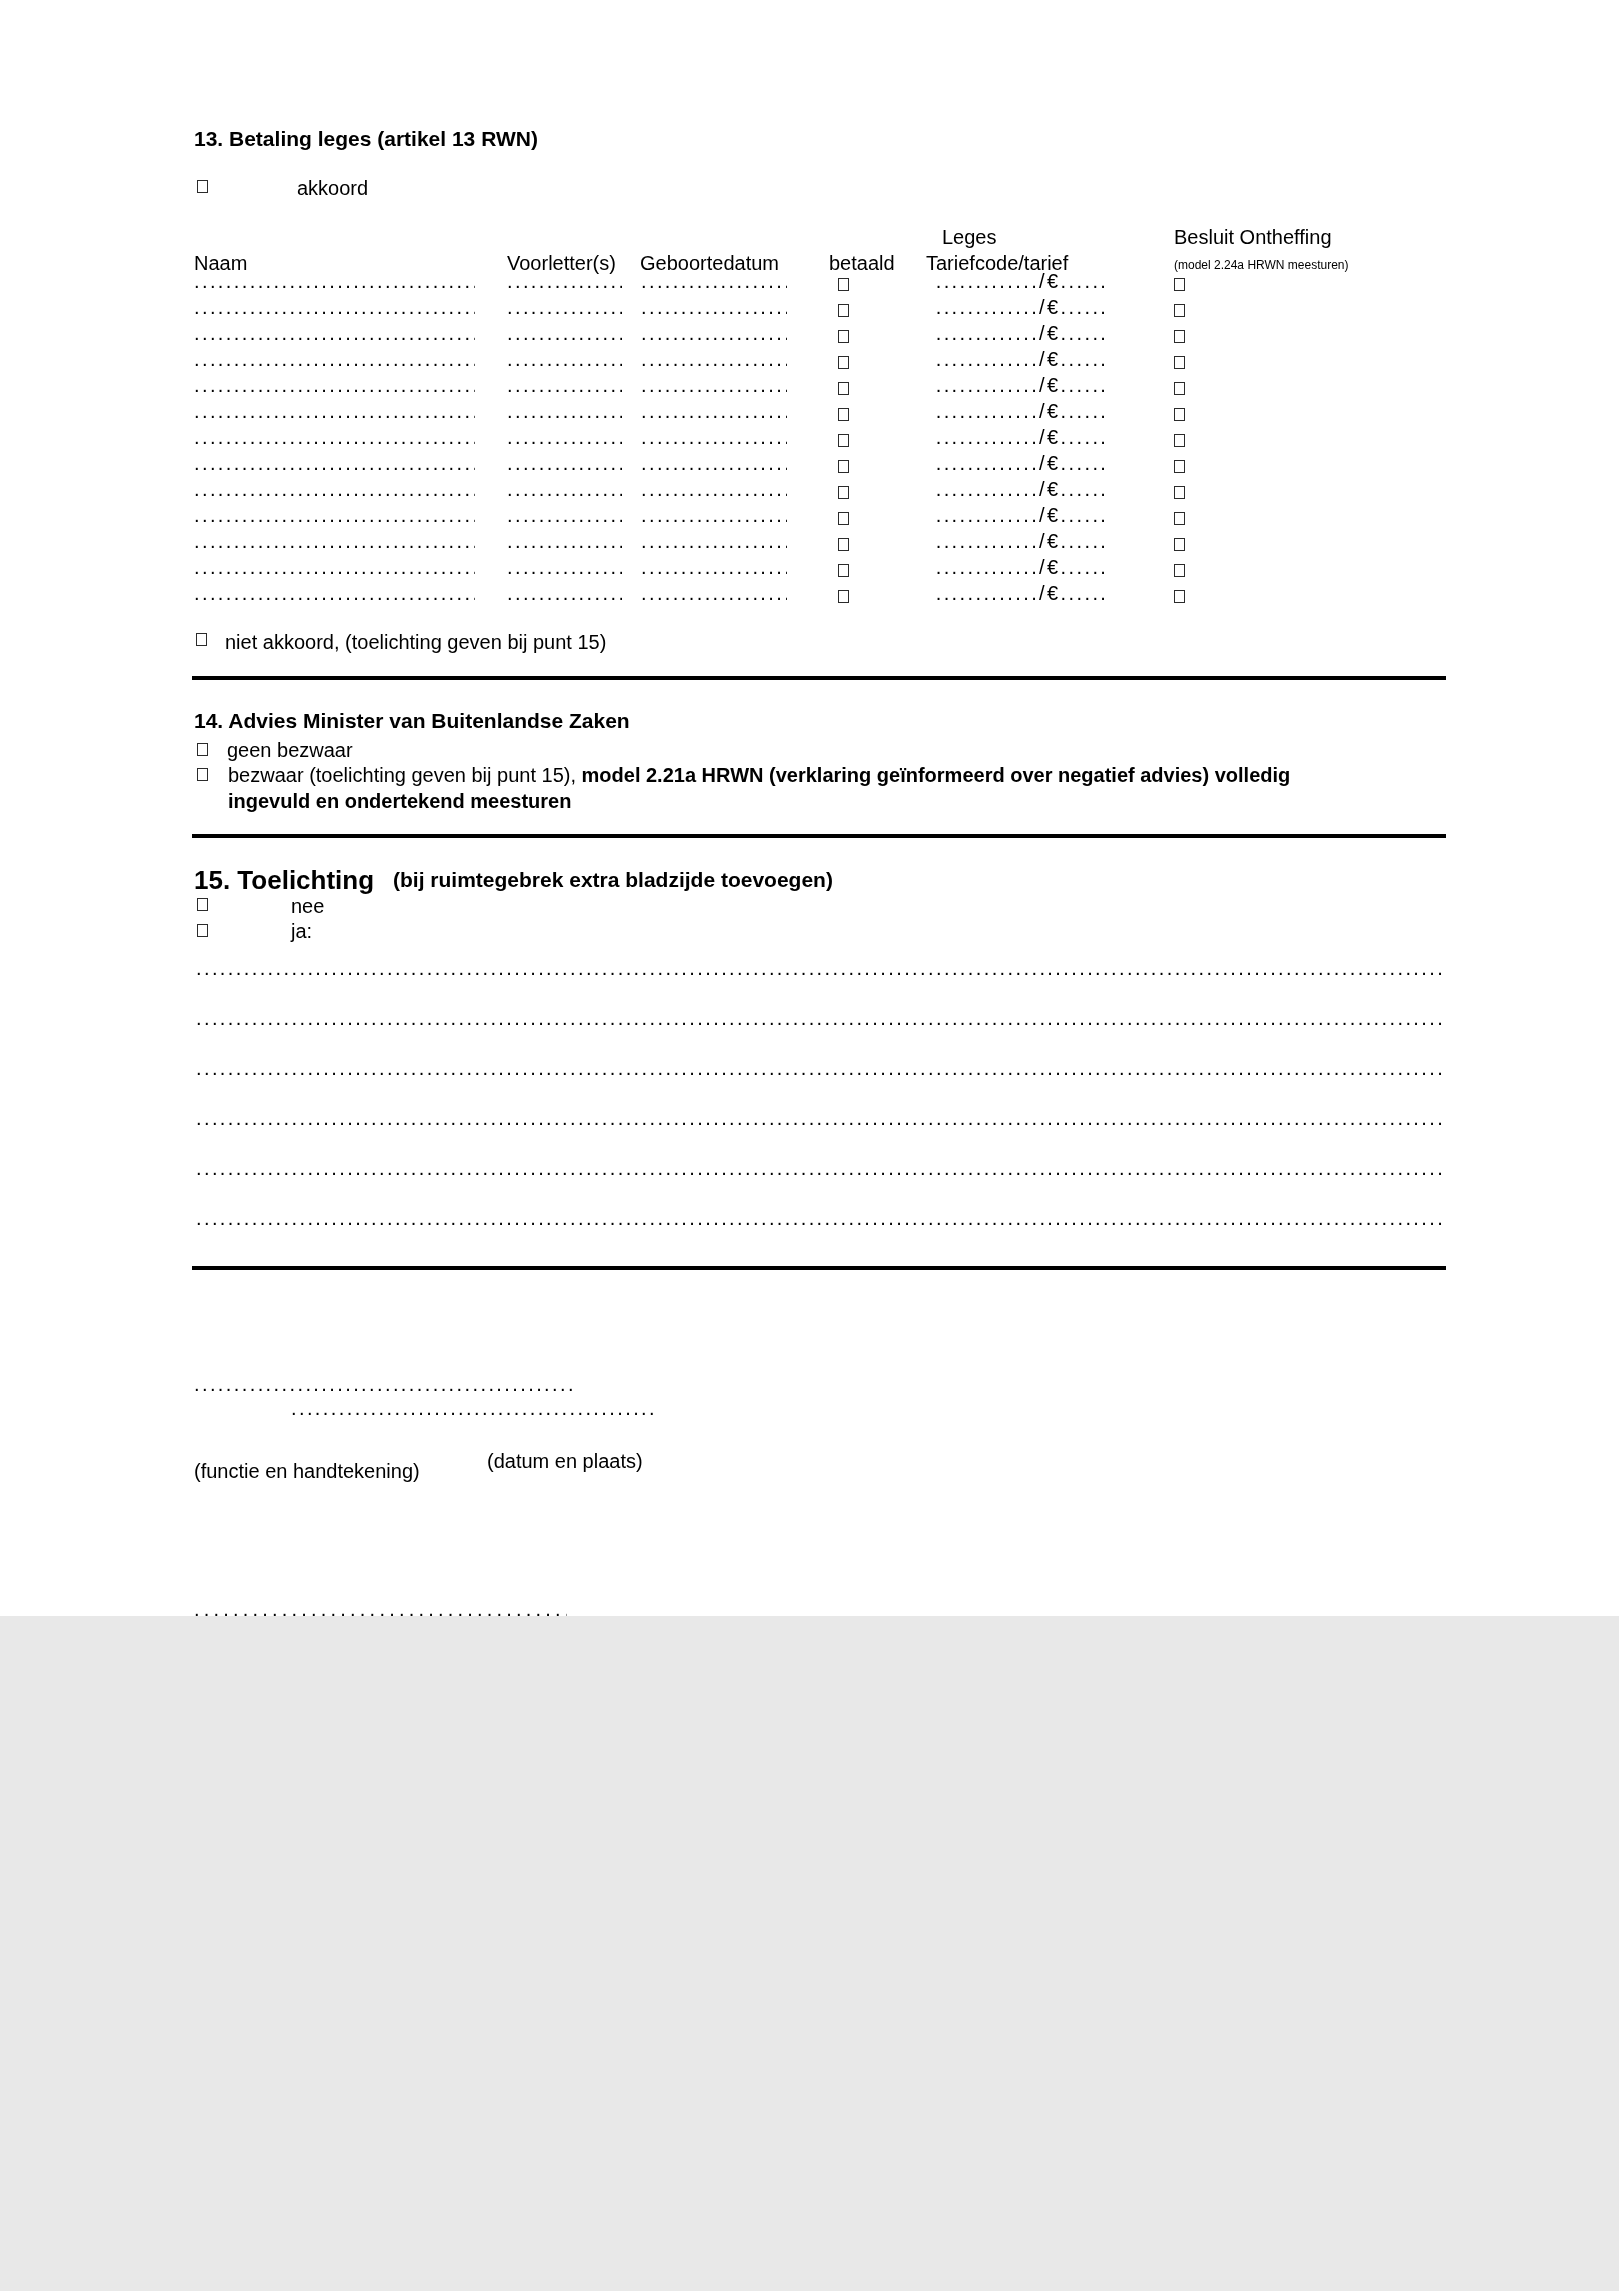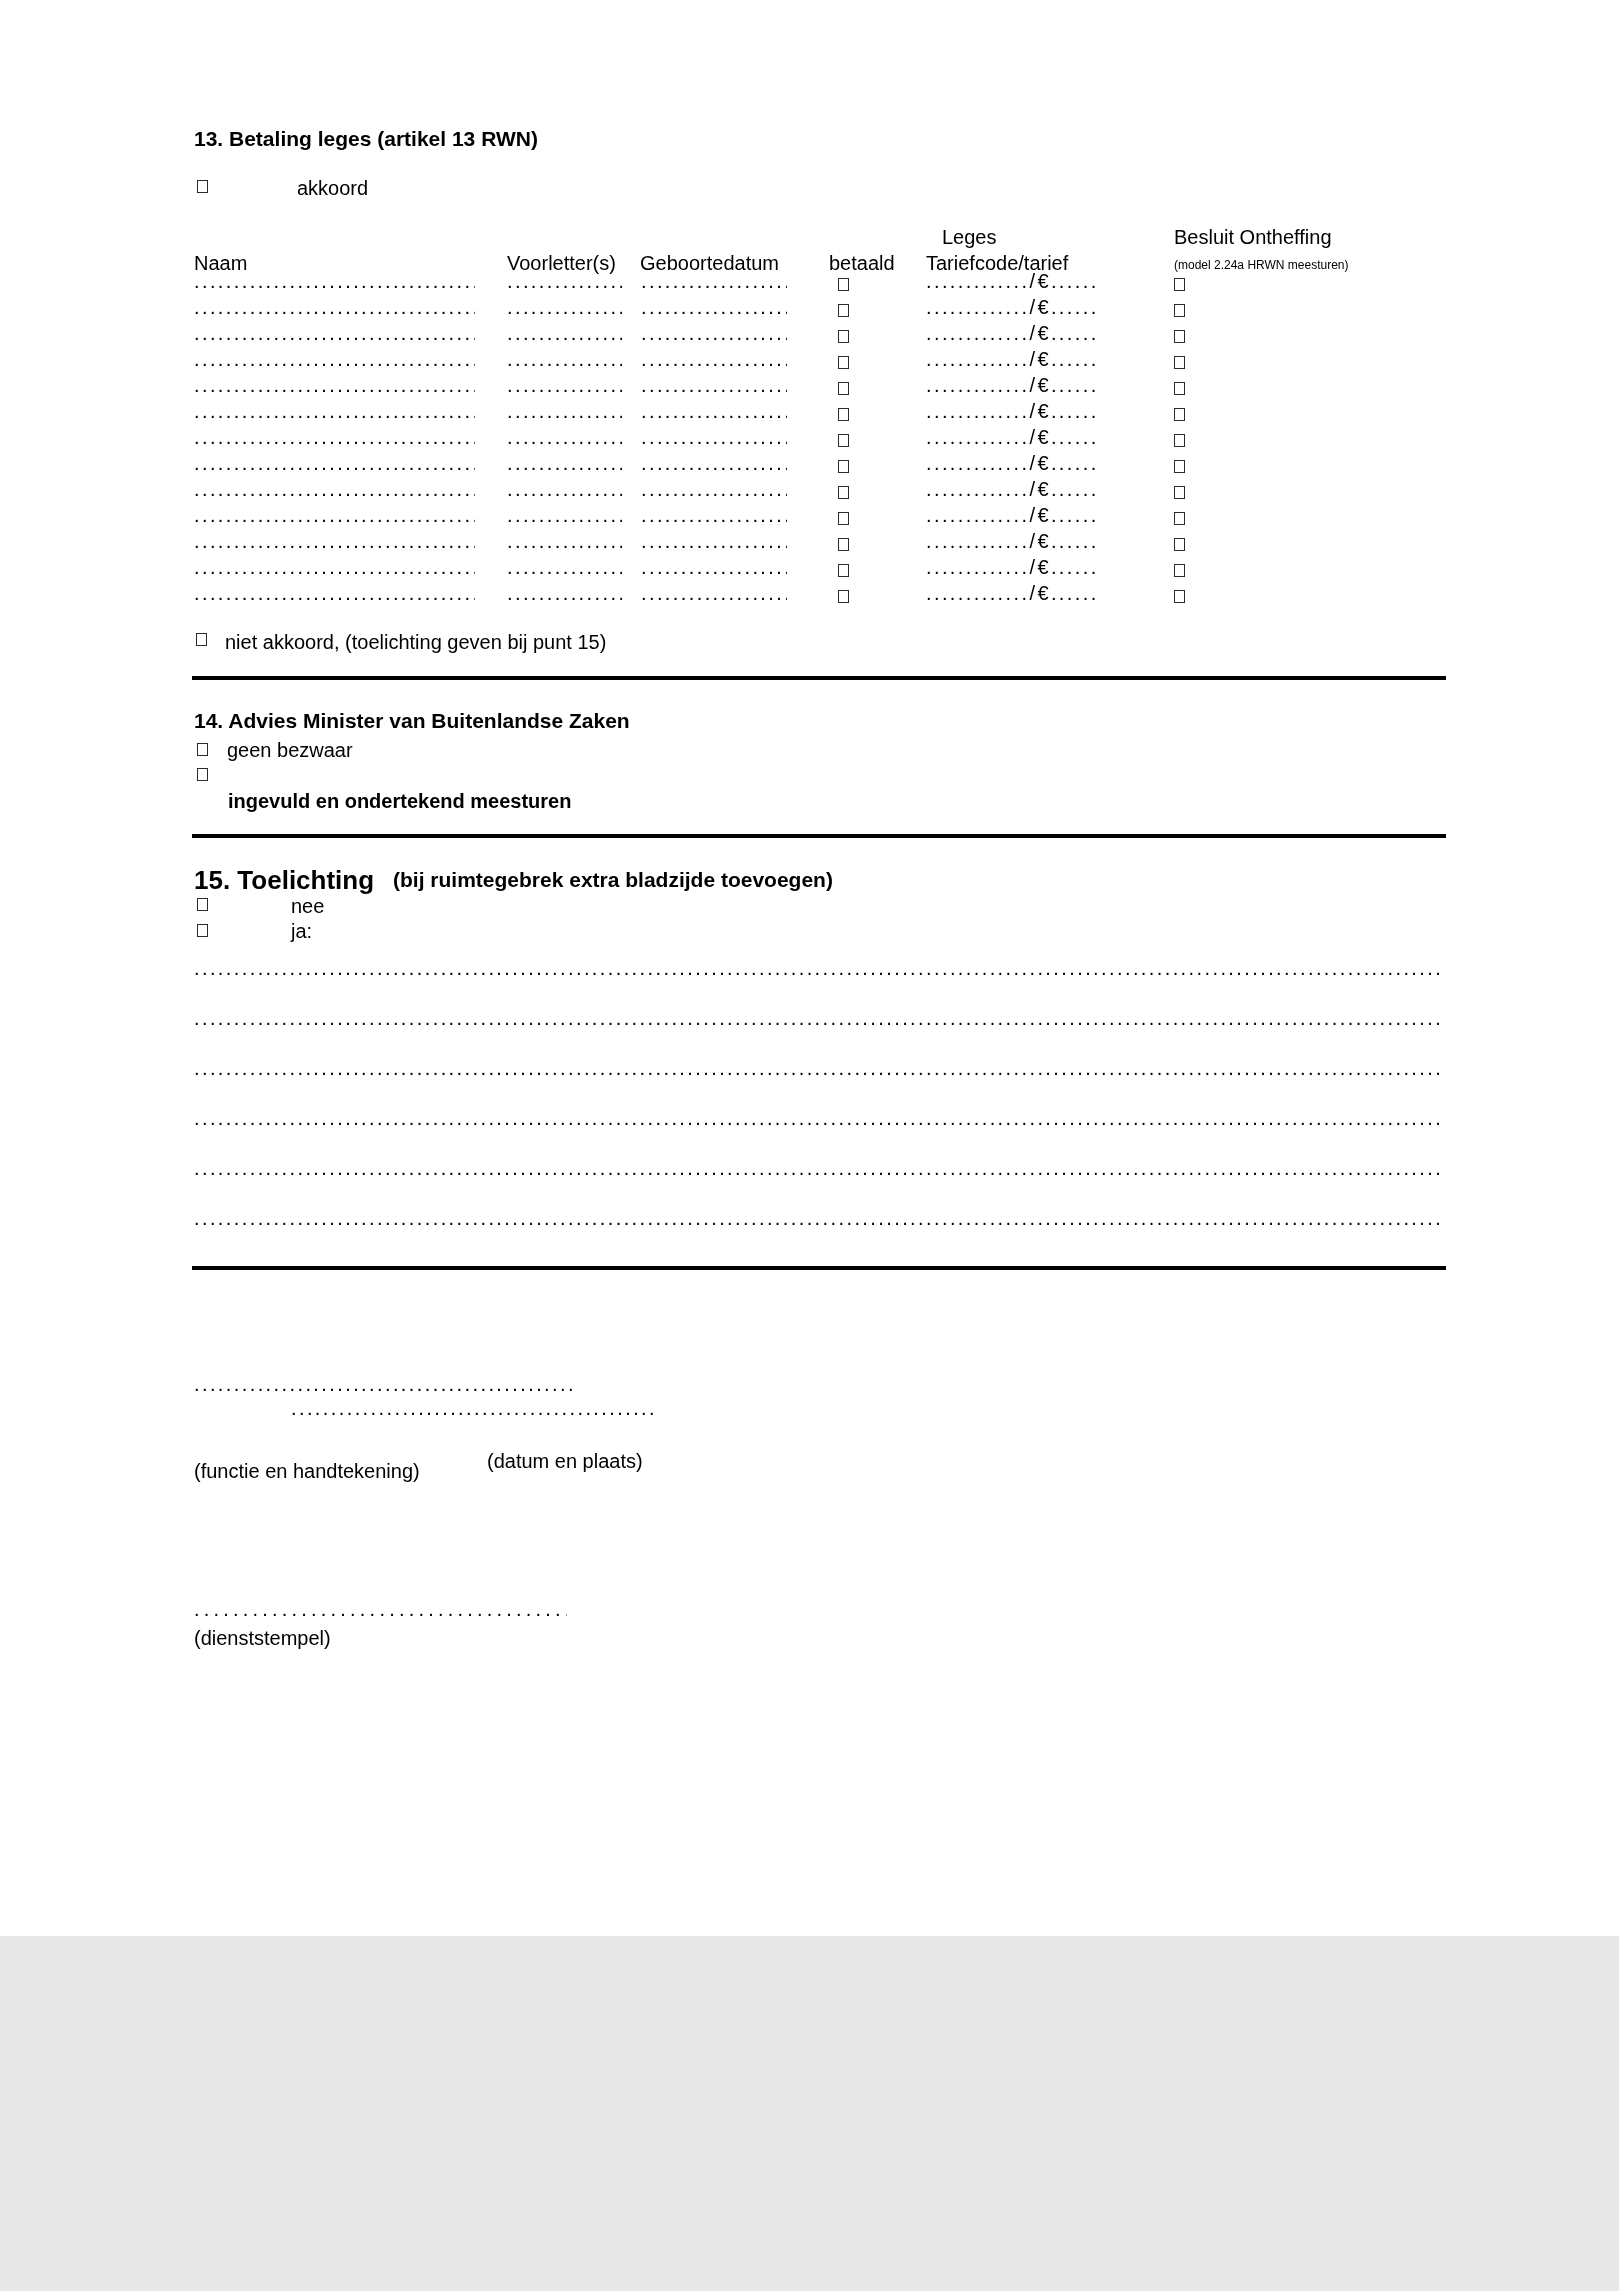--- a/index.html
+++ b/index.html
@@ -1,24 +1,25 @@
 <!DOCTYPE html>
 <html style="font-size:14.6px"><head>
 <meta charset="utf-8">
 <style>
   html,body{margin:0;padding:0;background:#e8e8e8;}
   .page{
     position:relative;
-    width:1619px;height:1936px;
+    width:1619px;height:1616px;
     background:#ffffff;
     font-family:"Liberation Sans","DejaVu Sans",sans-serif;
     color:#000;
     font-size:20px;
     line-height:24px;
     overflow:hidden;
+    text-align:center;
   }
   .abs{position:absolute;}
   .b{font-weight:bold;}
   .small{font-size:12px;line-height:18.3px;}
   .nowrap{white-space:nowrap;}
   .dots{
     display:inline-block;
     white-space:nowrap;
     overflow:hidden;
     letter-spacing:2.4px;
@@ -181,20 +182,23 @@
   <div class="abs" style="left:225px;top:630px;">niet akkoord, (toelichting geven bij punt 15)</div>
 
   <div class="rule" style="top:676px;"></div>
 
   <div class="abs b" style="left:194px;top:709px;font-size:21px;">14. Advies Minister van Buitenlandse Zaken</div>
 
   <span class="cb abs" style="left:197px;top:743px;"></span>
   <div class="abs" style="left:227px;top:738px;">geen bezwaar</div>
 
   <span class="cb abs" style="left:197px;top:768px;"></span>
+  <div class="abs nowrap" style="left:228px;top:763px;">
+    <span>bezwaar (toelichting geven bij punt 15), </span><span class="b">model 2.21a HRWN (verklaring geïnformeerd over negatief advies) volledig</span>
+  </div>
   <div class="abs b" style="left:228px;top:789px;">ingevuld en ondertekend meesturen</div>
 
   <div class="rule" style="top:834px;"></div>
 
   <div class="abs b" style="left:194px;top:868px;font-size:26px;">15. Toelichting</div>
   <div class="abs b" style="left:393px;top:868px;font-size:21px;">(bij ruimtegebrek extra bladzijde toevoegen)</div>
 
   <span class="cb abs" style="left:197px;top:898px;"></span>
   <div class="abs" style="left:291px;top:894px;">nee</div>
 

